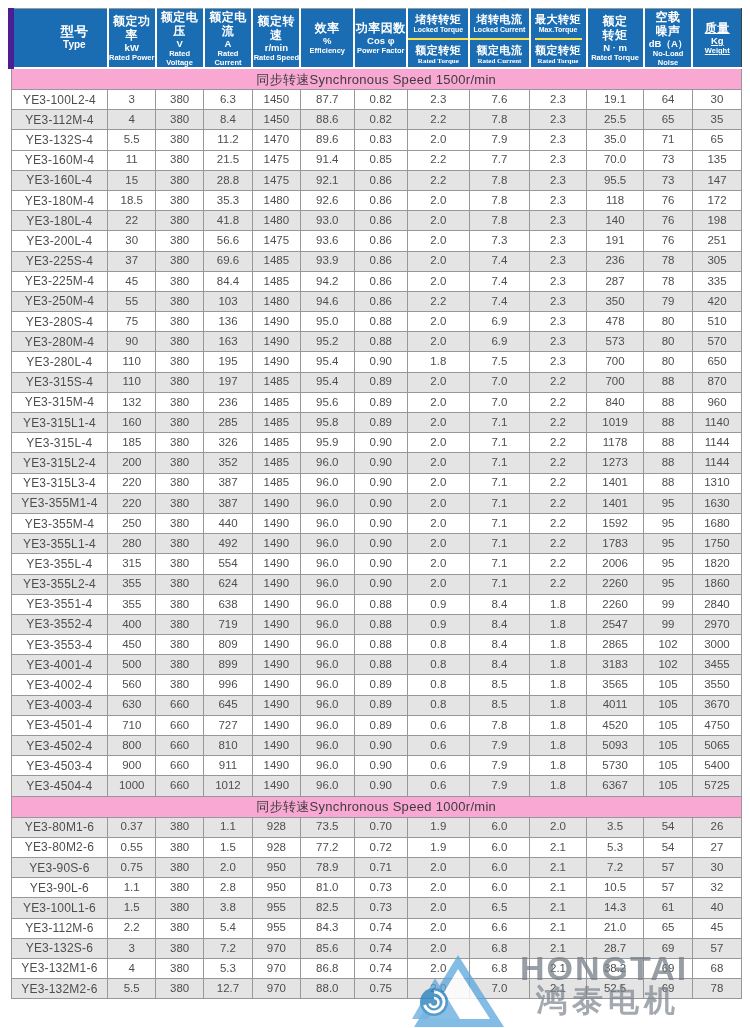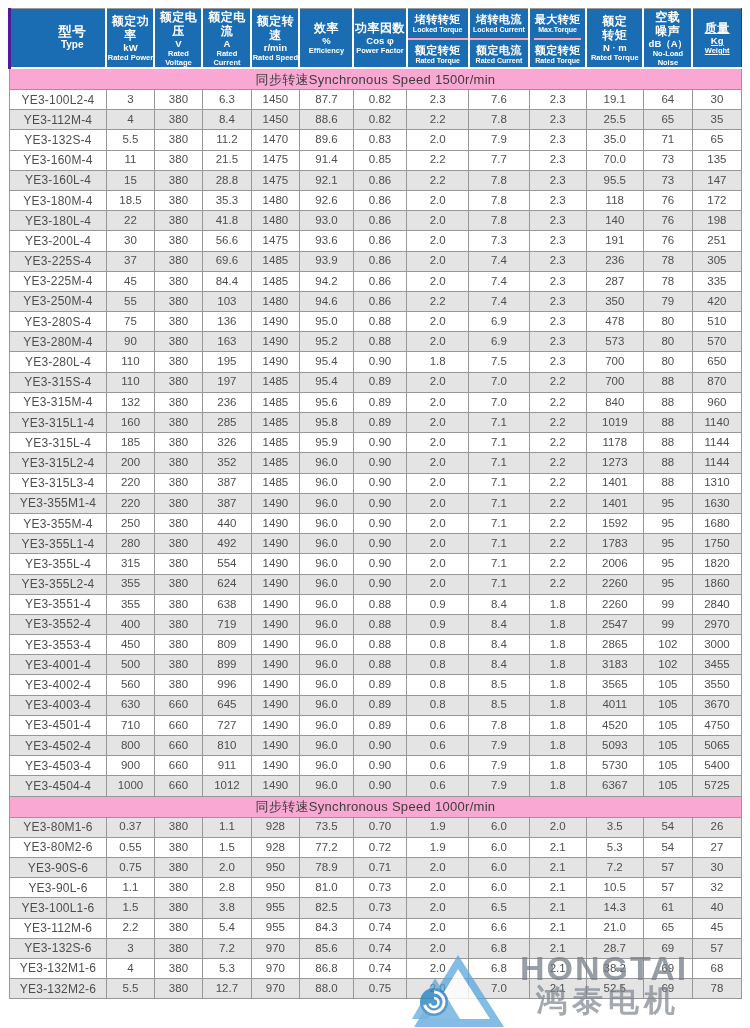--- a/index.html
+++ b/index.html
@@ -13,30 +13,30 @@
     position:absolute;left:8px;top:8px;width:734px;
     border-collapse:collapse;table-layout:fixed;
   }
   th,td{padding:0;margin:0;}
   
   thead th{
     background:#1a6db3;color:#ffffff;vertical-align:middle;text-align:center;
     border:2px solid #ffffff;height:58px;overflow:hidden;
   }
   thead th{border-top:1px solid #9a9a9a;}
-  thead th:first-child{border-left:3px solid #4c1d95;padding-left:28px;}
+  thead th:first-child{border-left:6px solid #4c1d95;padding-left:28px;}
   thead th:last-child{border-right:1px solid #404040;text-decoration:underline;}
   .hcell{display:flex;flex-direction:column;justify-content:center;align-items:center;height:100%;}
   .hzh{font-size:12px;font-weight:bold;line-height:14px;letter-spacing:.5px;white-space:pre-line;}
   .hunit{font-size:9.5px;line-height:11px;font-weight:bold;}
   .hen{font-size:7.5px;line-height:9px;white-space:pre-line;}
   .htype .hzh{font-size:13.5px;}
   .htype .hen{font-size:10px;line-height:12px;}
   .sub{height:50%;display:flex;flex-direction:column;justify-content:center;align-items:center;}
-  .sub + .sub{border-top:2px solid #fca5a5;}
+  .sub + .sub{border-top:2px solid #fde047;font-family:Liberation Serif, serif;}
   .sub .hzh{font-size:11px;line-height:13px;}
   .sub .hen{font-size:7px;line-height:8px;}
   
   tbody td{
     border:1px solid #979797;height:19.2px;text-align:center;vertical-align:middle;
     font-size:11.5px;color:#4e4e4e;background:#ffffff;line-height:1;
   }
   tbody tr.alt td{background:#e4e4e4;}
   tbody td.tcol{font-size:12px;letter-spacing:.2px;}
   tbody tr.sectionrow td{

